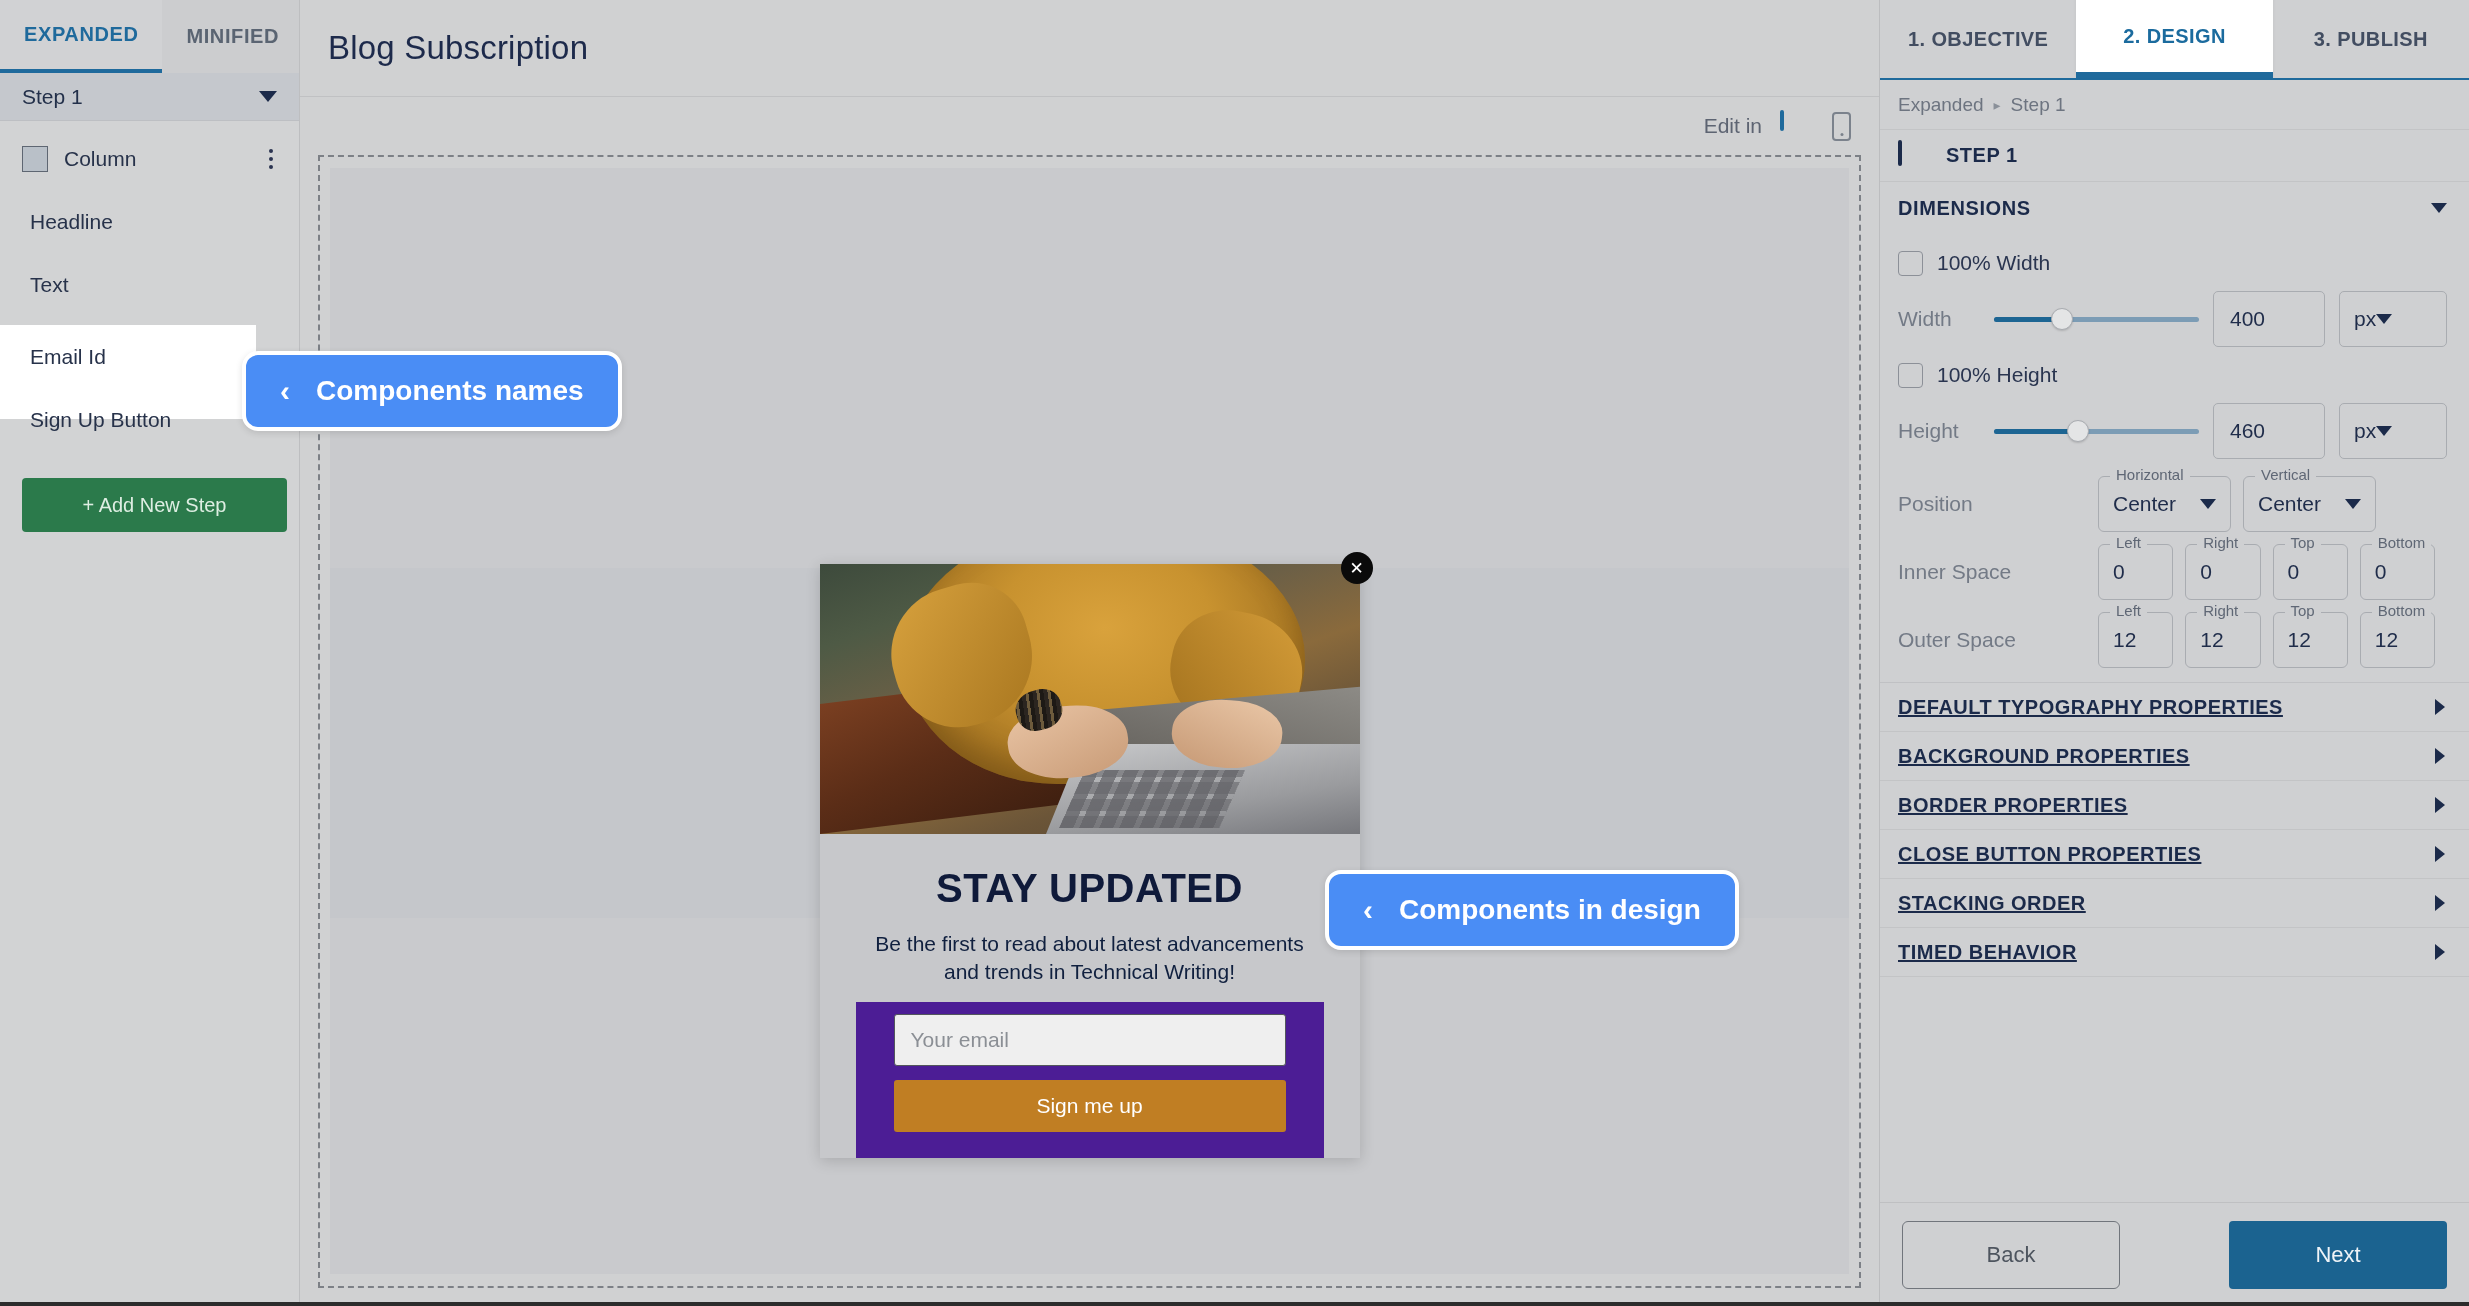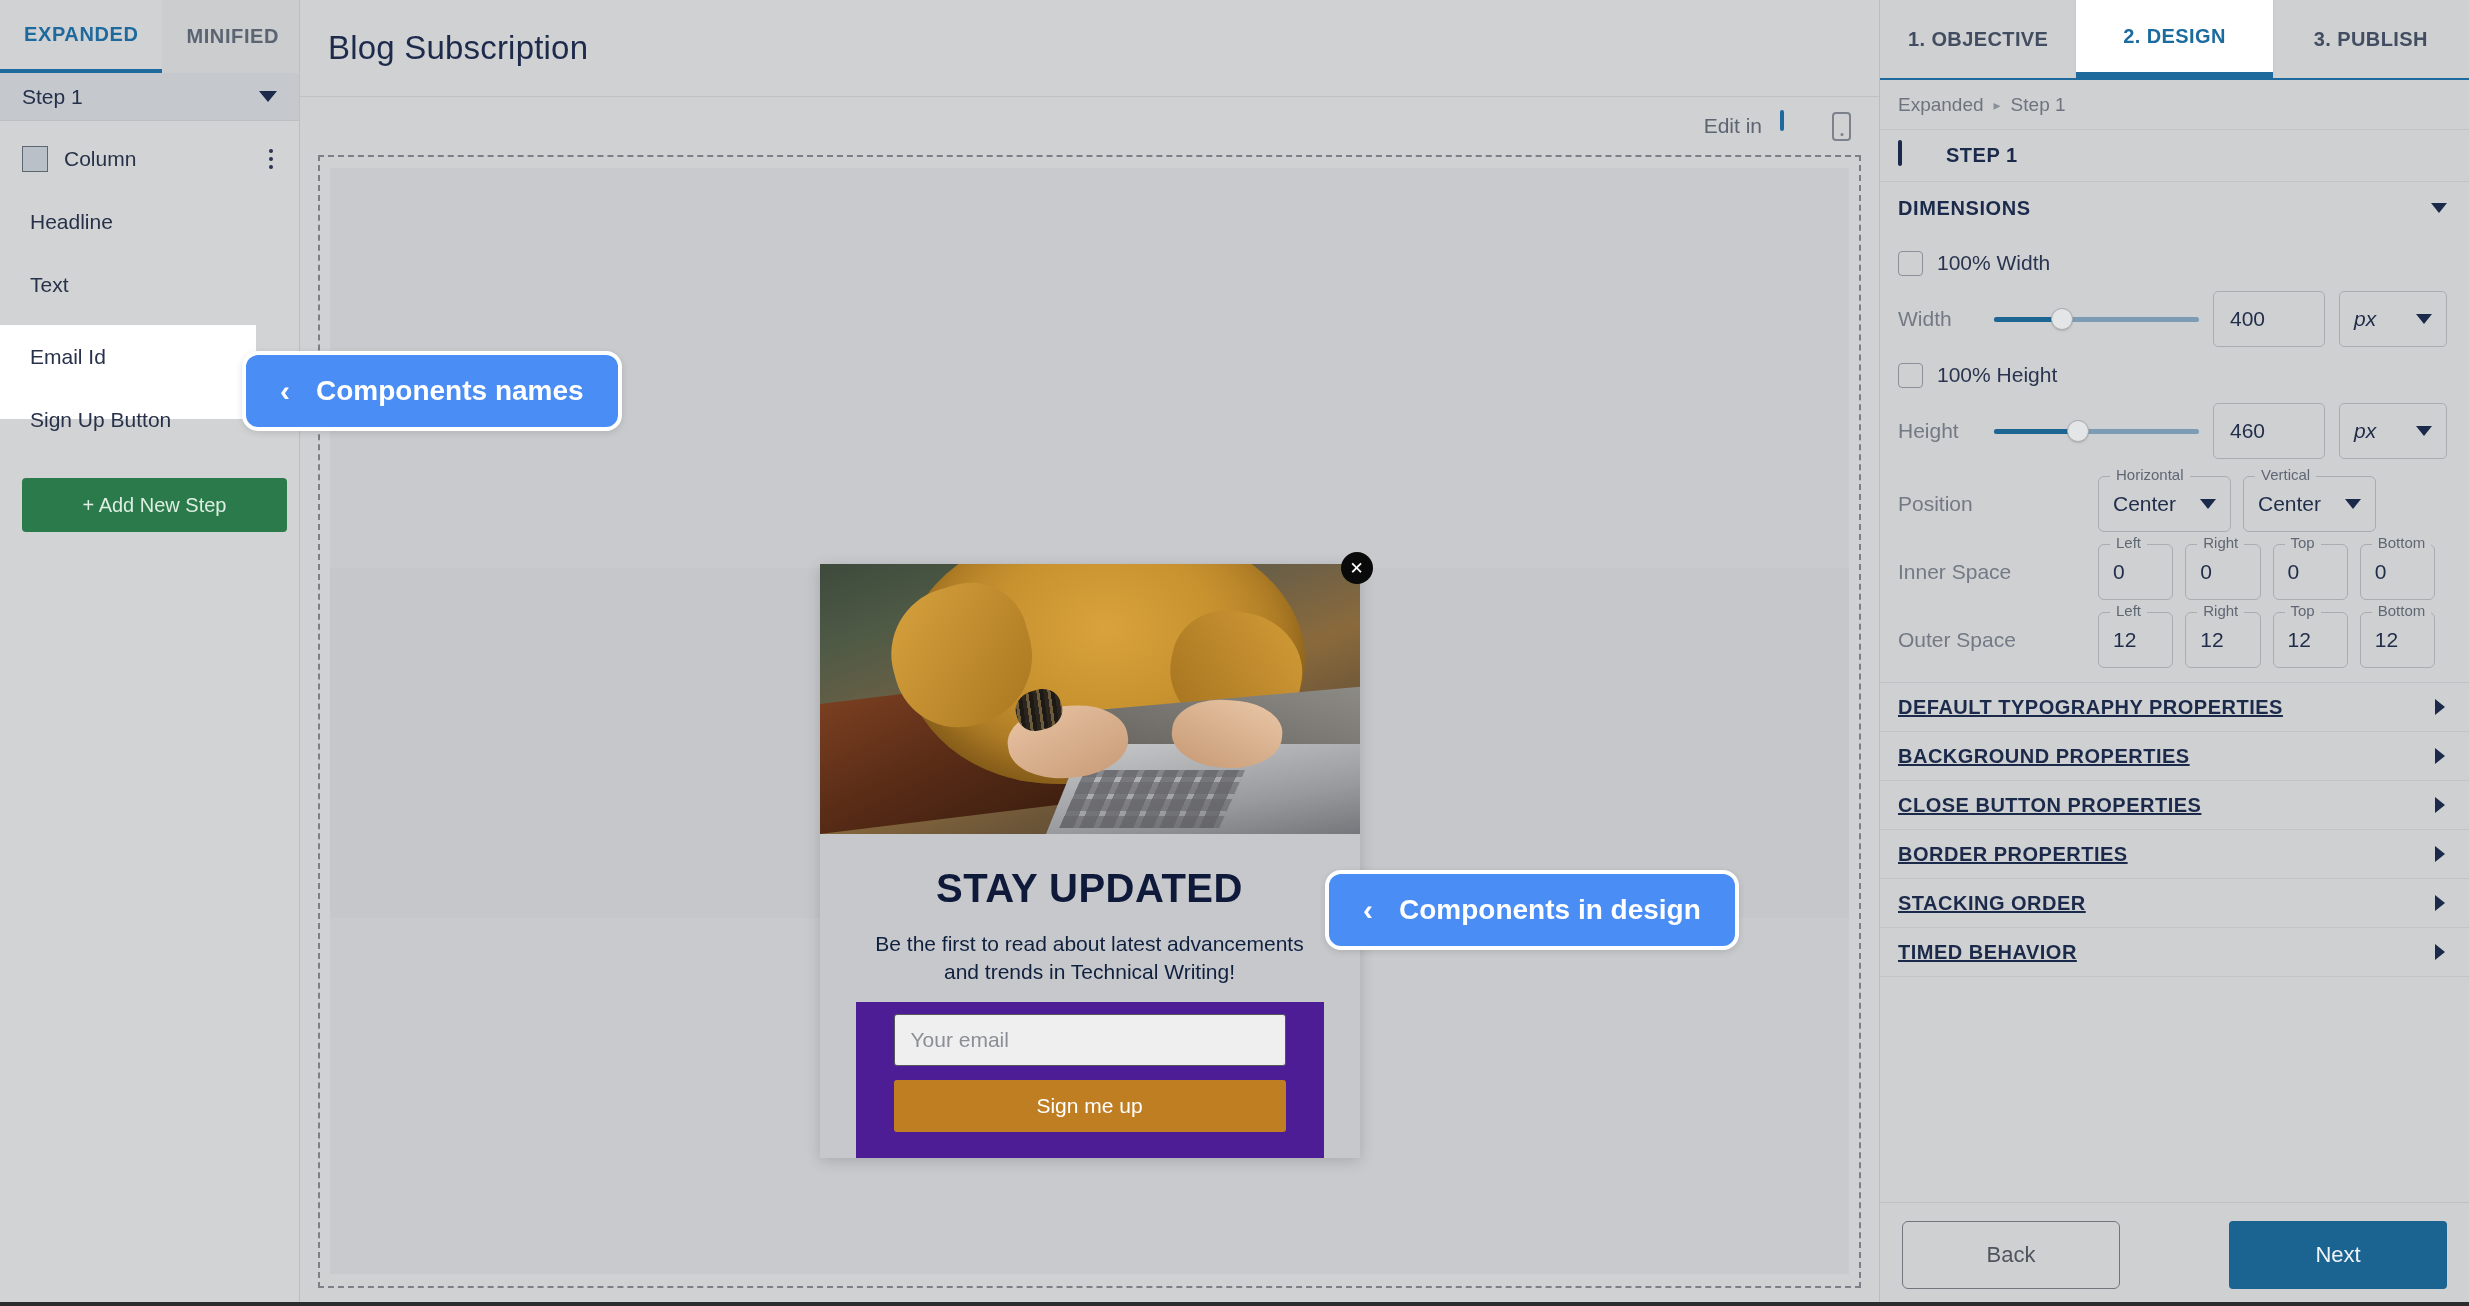--- a/index.html
+++ b/index.html
@@ -513,27 +513,26 @@
     color: #1f2c4a;
     padding: 0 16px;
     font-family: "Liberation Sans", sans-serif;
     flex: 0 0 112px;
     outline: none;
   }
   .unit-select {
     width: 108px; height: 56px;
     border: 1.5px solid #a9acb1;
     border-radius: 5px;
-    display: flex; align-items: center; justify-content: space-between;
+    display: flex; align-items: center; justify-content: flex-start;
     padding: 0 14px;
     font-size: 21px;
     color: #1f2c4a;
     cursor: pointer;
     flex: 0 0 108px;
-    font-style: italic;
   }
   .unit-select .caret-down {
     border-left-width: 8px; border-right-width: 8px; border-top-width: 10px;
   }
   .row-lbl {
     width: 200px;
     font-size: 21px;
     color: #737a86;
     flex: 0 0 200px;
   }
@@ -844,25 +843,25 @@
 
     <div class="acc-row">
       <span>DEFAULT TYPOGRAPHY PROPERTIES</span>
       <span class="caret-right"></span>
     </div>
     <div class="acc-row">
       <span>BACKGROUND PROPERTIES</span>
       <span class="caret-right"></span>
     </div>
     <div class="acc-row">
+      <span>BORDER PROPERTIES</span>
+      <span class="caret-right"></span>
+    </div>
+    <div class="acc-row">
       <span>CLOSE BUTTON PROPERTIES</span>
-      <span class="caret-right"></span>
-    </div>
-    <div class="acc-row">
-      <span>BORDER PROPERTIES</span>
       <span class="caret-right"></span>
     </div>
     <div class="acc-row">
       <span>STACKING ORDER</span>
       <span class="caret-right"></span>
     </div>
     <div class="acc-row">
       <span>TIMED BEHAVIOR</span>
       <span class="caret-right"></span>
     </div>

